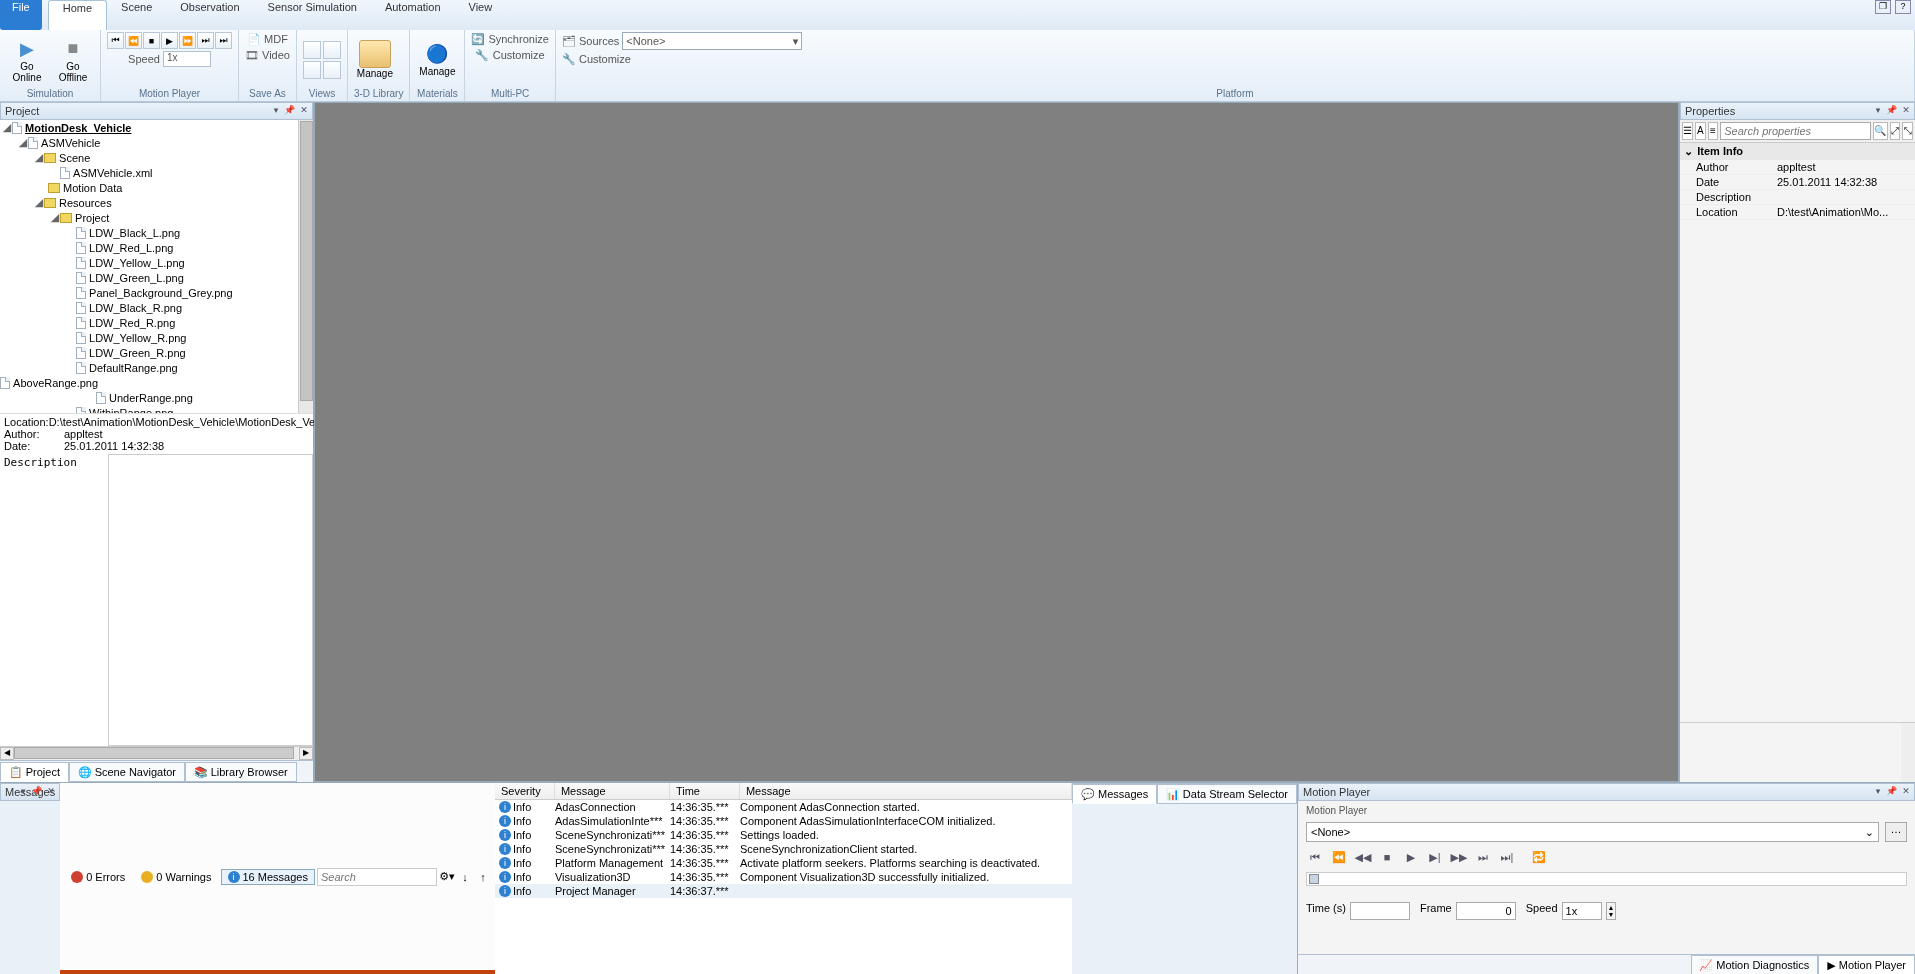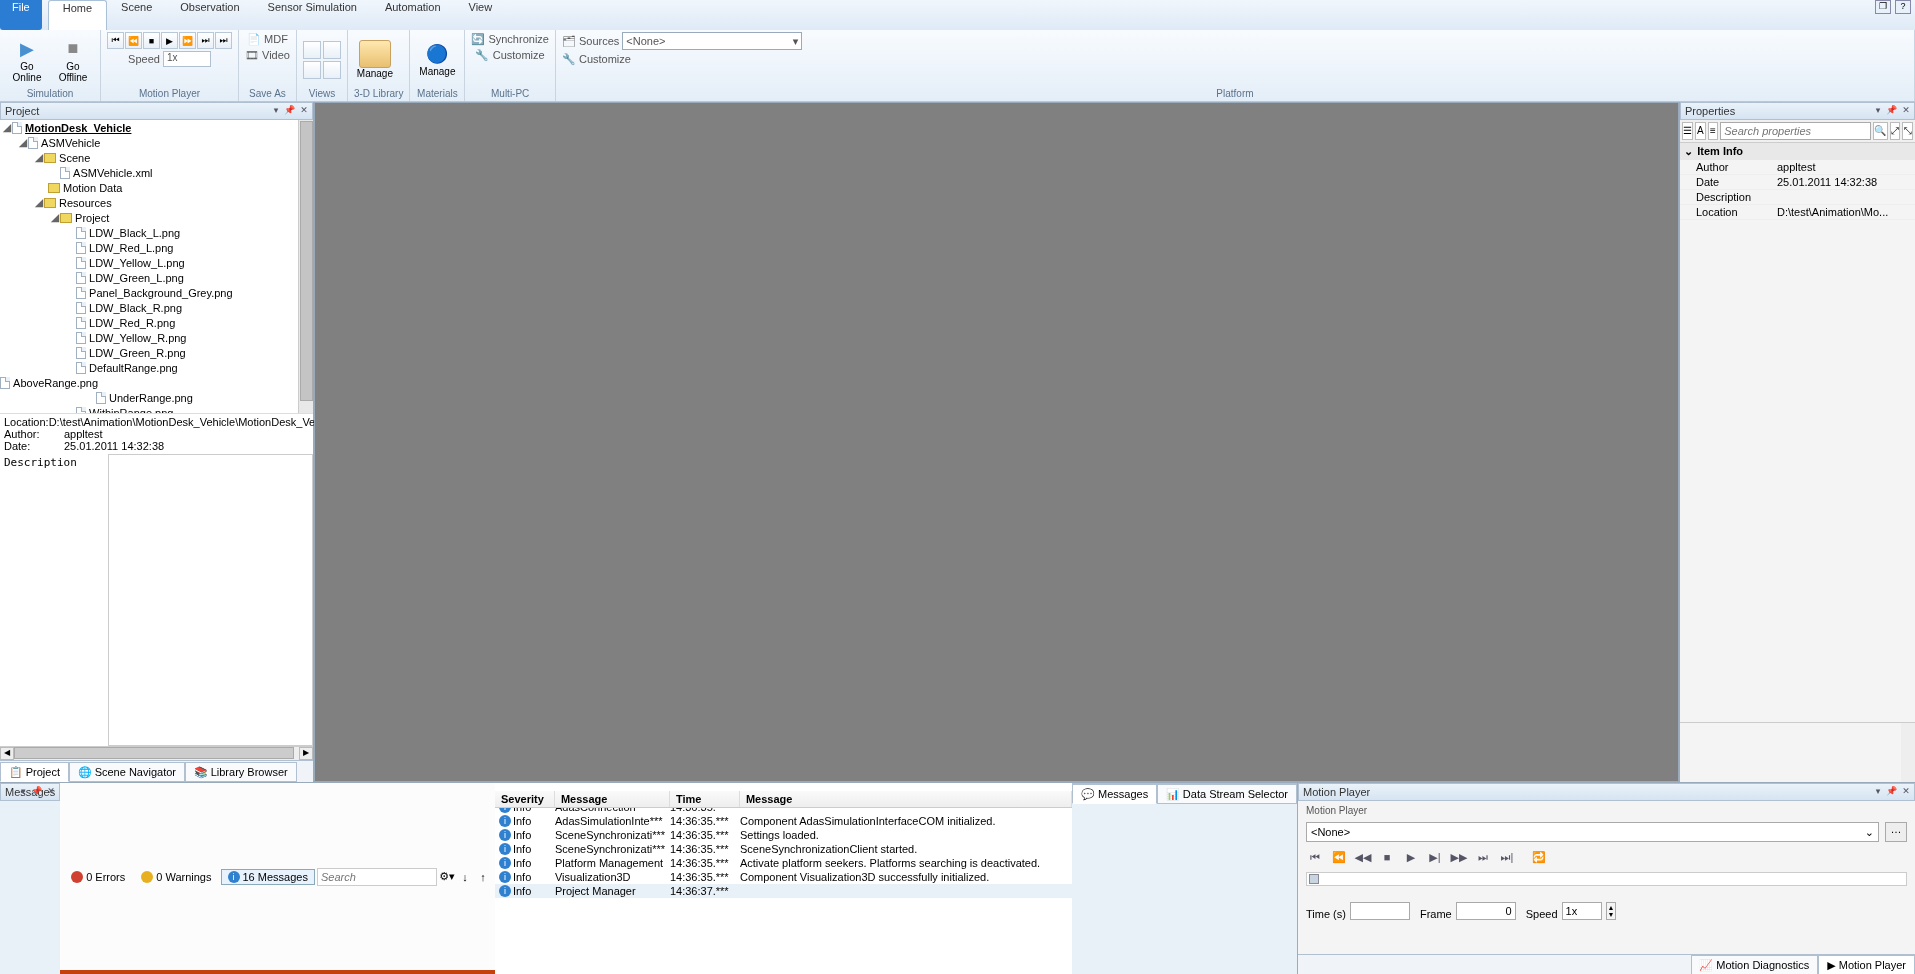--- a/index.html
+++ b/index.html
@@ -70,40 +70,40 @@
 .prop-desc .sc{position:absolute;right:0;top:0;width:14px;height:100%;background:#eee;}
 
 
 .bottom { display: flex; height: 192px; border-top:1px solid #9ab;}
 .messages-panel { flex:1; display:flex; flex-direction:row; min-width:0;}
 .msg-filter{display:flex;align-items:center;gap:2px;padding:2px 4px;background:#fcfcfc;border-bottom:4px solid #c2410c;}
 .chip{display:flex;align-items:center;gap:3px;padding:1px 6px;border:1px solid transparent;}
 .chip.active{border:1px solid #8ab;background:#e8f2fc;}
 .msg-search{margin-left:auto;border:1px solid #ccc;width:120px;height:18px;padding:0 3px;color:#888;font-style:italic;}
 .msg-table{flex:1;overflow:auto;background:#fff;font-family:Consolas,monospace;font-size:11px;}
-.msg-head{display:flex;background:linear-gradient(#fafafa,#eee);border-bottom:1px solid #ccc;position:sticky;top:8px;font-weight:bold;}
+.msg-head{display:flex;background:linear-gradient(#fafafa,#eee);border-bottom:1px solid #ccc;position:sticky;top:0;}
 .msg-head div{padding:2px 6px;border-right:1px solid #ddd;}
 .msg-row{display:flex;padding:1px 0;}
 .msg-row:last-child{background:#e8f0f8;}
 .c-sev{width:60px;padding-left:4px;display:flex;align-items:center;gap:2px;}
 .c-mod{width:115px;white-space:nowrap;overflow:hidden;text-overflow:ellipsis;}
 .c-time{width:70px;}
 .c-msg{flex:1;}
 .mp-panel{width:618px;display:flex;flex-direction:column;border-left:1px solid #aaa;}
 .mp-body{padding:4px 8px;display:flex;flex-direction:column;gap:6px;background:#f4f4f4;flex:1;}
 .mp-sub{font-size:10px;color:#555;}
 .mp-combo{display:flex;gap:6px;align-items:center;}
 .mp-select{flex:1;border:1px solid #aaa;background:#fff;height:20px;padding:0 4px;display:flex;align-items:center;justify-content:space-between;}
 .mp-ell{width:22px;height:20px;border:1px solid #aaa;background:#eee;text-align:center;}
 .mp-ctrls{display:flex;gap:6px;align-items:center;}
 .mp-btn{width:18px;height:18px;display:flex;align-items:center;justify-content:center;color:#556;}
 .mp-slider{height:14px;background:#fff;border:1px solid #ccc;position:relative;}
 .mp-thumb{position:absolute;left:2px;top:1px;width:10px;height:10px;background:#c8d4e0;border:1px solid #889;}
 .mp-fields{display:flex;gap:10px;align-items:center;margin-top:10px;}
-.mp-fields .f{display:flex;align-items:flex-end;gap:4px;}
+.mp-fields .f{display:flex;align-items:flex-start;gap:4px;}
 .mp-fields input{width:60px;border:1px solid #aaa;height:18px;text-align:right;padding:0 3px;}
 .footer-tabs{height:20px;display:flex;background:#f0f4f8;border-top:1px solid #b0c0d0;}
 
 .ico-circle{width:12px;height:12px;border-radius:50%;display:inline-block;}
 .c-red{background:#d04030;} .c-yel{background:#e8b020;} .c-blue{background:#3080d0;color:#fff;text-align:center;font-size:9px;line-height:12px;}
 .folder{width:12px;height:10px;background:#f0d860;border:1px solid #c0a030;display:inline-block;}
 .page{width:10px;height:12px;background:#fff;border:1px solid #a0b0c0;display:inline-block;position:relative;}
 .page::after{content:"";position:absolute;right:-1px;top:-1px;width:4px;height:4px;background:#e8f0f8;border-left:1px solid #a0b0c0;border-bottom:1px solid #a0b0c0;}
 </style>
 </head>
@@ -393,20 +393,21 @@
           <div class="c-sev">Severity</div>
           <div class="c-mod">Message</div>
           <div class="c-time">Time</div>
           <div class="c-msg">Message</div>
         </div>
         <div id="msg-rows">
             <div class="msg-row">
               <div class="c-sev"><span class="ico-circle c-blue">i</span>Info</div>
               <div class="c-mod">AdasConnection</div>
               <div class="c-time">14:36:35.***</div>
+              <div class="c-msg">Component AdasConnection started.</div>
             </div>
             <div class="msg-row">
               <div class="c-sev"><span class="ico-circle c-blue">i</span>Info</div>
               <div class="c-mod">AdasSimulationInte***</div>
               <div class="c-time">14:36:35.***</div>
               <div class="c-msg">Component AdasSimulationInterfaceCOM initialized.</div>
             </div>
             <div class="msg-row">
               <div class="c-sev"><span class="ico-circle c-blue">i</span>Info</div>
               <div class="c-mod">SceneSynchronizati***</div>

